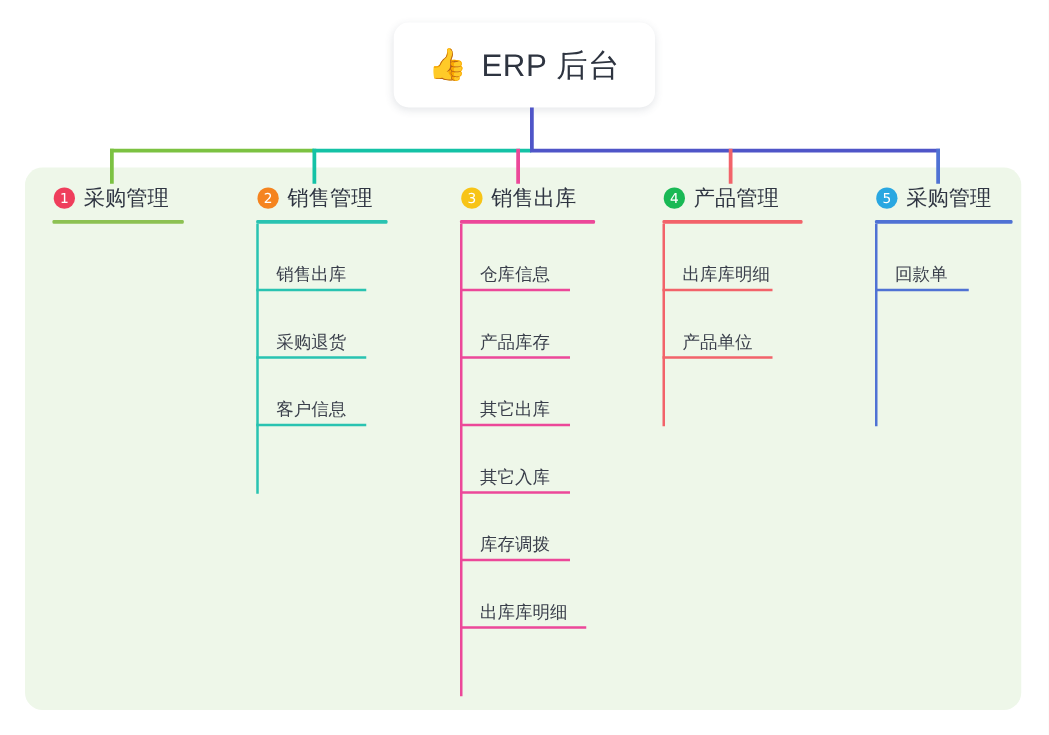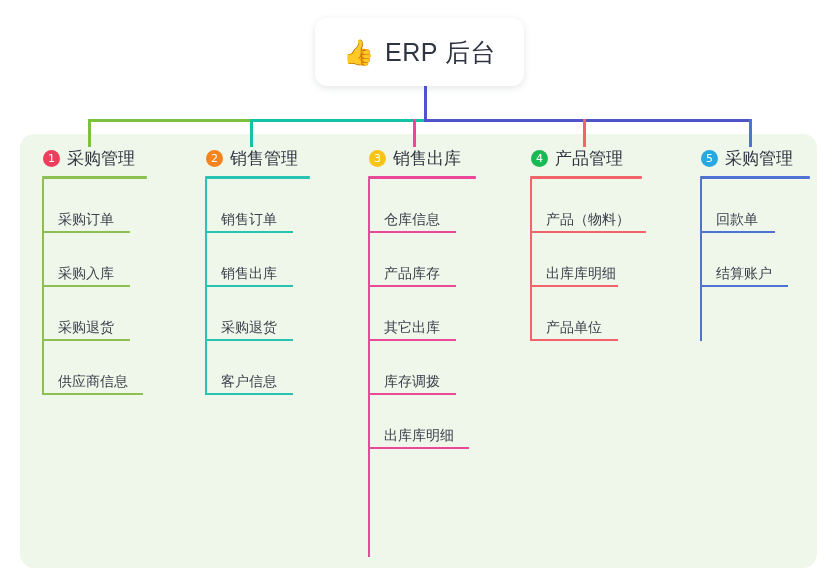--- a/index.html
+++ b/index.html
@@ -83,52 +83,29 @@
       <div class="drop" style="left: 749px; height: 28px; background: rgb(79, 114, 212);"></div>
     </div>
 
   <div id="columns-layer">
       <div class="col" style="left: 42px;">
         <div class="col-head">
           <span class="badge" style="background: rgb(239, 62, 92);">1</span>
           <span class="col-title">采购管理</span>
         </div>
         <div class="head-rule" style="width: 105px; background: rgb(140, 193, 82);"></div>
-        <div class="items">
-          <div class="spine" style="background: rgb(140, 193, 82); height: 216px;"></div>
-          <div class="item">
-            <span class="item-label">采购订单</span>
-            <div class="item-rule" style="width: 88px; background: rgb(140, 193, 82);"></div>
-          </div>
-          <div class="item">
-            <span class="item-label">采购入库</span>
-            <div class="item-rule" style="width: 88px; background: rgb(140, 193, 82);"></div>
-          </div>
-          <div class="item">
-            <span class="item-label">采购退货</span>
-            <div class="item-rule" style="width: 88px; background: rgb(140, 193, 82);"></div>
-          </div>
-          <div class="item">
-            <span class="item-label">供应商信息</span>
-            <div class="item-rule" style="width: 101px; background: rgb(140, 193, 82);"></div>
-          </div>
-        </div>
       </div>
       <div class="col" style="left: 205px;">
         <div class="col-head">
           <span class="badge" style="background: rgb(245, 132, 31);">2</span>
           <span class="col-title">销售管理</span>
         </div>
         <div class="head-rule" style="width: 105px; background: rgb(41, 195, 177);"></div>
         <div class="items">
           <div class="spine" style="background: rgb(41, 195, 177); height: 216px;"></div>
-          <div class="item">
-            <span class="item-label">销售订单</span>
-            <div class="item-rule" style="width: 88px; background: rgb(41, 195, 177);"></div>
-          </div>
           <div class="item">
             <span class="item-label">销售出库</span>
             <div class="item-rule" style="width: 88px; background: rgb(41, 195, 177);"></div>
           </div>
           <div class="item">
             <span class="item-label">采购退货</span>
             <div class="item-rule" style="width: 88px; background: rgb(41, 195, 177);"></div>
           </div>
           <div class="item">
             <span class="item-label">客户信息</span>
@@ -150,41 +127,41 @@
           </div>
           <div class="item">
             <span class="item-label">产品库存</span>
             <div class="item-rule" style="width: 88px; background: rgb(236, 72, 153);"></div>
           </div>
           <div class="item">
             <span class="item-label">其它出库</span>
             <div class="item-rule" style="width: 88px; background: rgb(236, 72, 153);"></div>
           </div>
           <div class="item">
+            <span class="item-label">其它入库</span>
+            <div class="item-rule" style="width: 88px; background: rgb(236, 72, 153);"></div>
+          </div>
+          <div class="item">
             <span class="item-label">库存调拨</span>
             <div class="item-rule" style="width: 88px; background: rgb(236, 72, 153);"></div>
           </div>
           <div class="item">
             <span class="item-label">出库库明细</span>
             <div class="item-rule" style="width: 101px; background: rgb(236, 72, 153);"></div>
           </div>
         </div>
       </div>
       <div class="col" style="left: 530px;">
         <div class="col-head">
           <span class="badge" style="background: rgb(25, 185, 85);">4</span>
           <span class="col-title">产品管理</span>
         </div>
         <div class="head-rule" style="width: 112px; background: rgb(242, 99, 106);"></div>
         <div class="items">
           <div class="spine" style="background: rgb(242, 99, 106); height: 162px;"></div>
-          <div class="item">
-            <span class="item-label">产品（物料）</span>
-            <div class="item-rule" style="width: 116px; background: rgb(242, 99, 106);"></div>
-          </div>
           <div class="item">
             <span class="item-label">出库库明细</span>
             <div class="item-rule" style="width: 88px; background: rgb(242, 99, 106);"></div>
           </div>
           <div class="item">
             <span class="item-label">产品单位</span>
             <div class="item-rule" style="width: 88px; background: rgb(242, 99, 106);"></div>
           </div>
         </div>
       </div>
@@ -193,21 +170,17 @@
           <span class="badge" style="background: rgb(41, 167, 225);">5</span>
           <span class="col-title">采购管理</span>
         </div>
         <div class="head-rule" style="width: 110px; background: rgb(79, 114, 212);"></div>
         <div class="items">
           <div class="spine" style="background: rgb(79, 114, 212); height: 162px;"></div>
           <div class="item">
             <span class="item-label">回款单</span>
             <div class="item-rule" style="width: 75px; background: rgb(79, 114, 212);"></div>
           </div>
-          <div class="item">
-            <span class="item-label">结算账户</span>
-            <div class="item-rule" style="width: 88px; background: rgb(79, 114, 212);"></div>
-          </div>
         </div>
       </div>
     </div>
 
 </div>
 
 </body></html>

